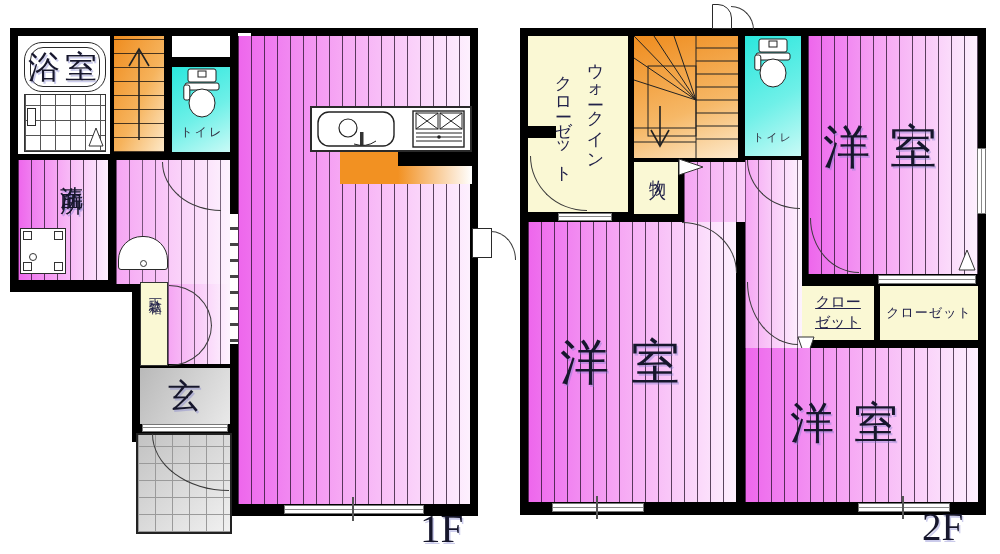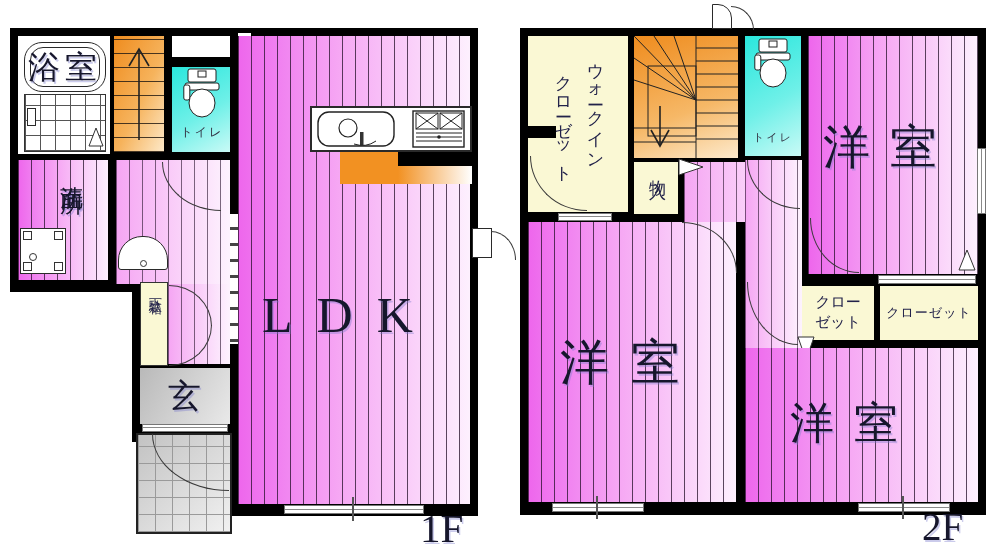--- a/index.html
+++ b/index.html
@@ -93,21 +93,20 @@
   <div class="arc arc-br" style="left:169px;top:325px;width:42px;height:40px;"></div>
   <div class="abs" style="left:230px;top:214px;width:8px;height:130px;background:repeating-linear-gradient(180deg,#fff 0 13px,#444 13px 16px);"></div>
 
   <div class="abs gray-room" style="left:140px;top:368px;width:90px;height:56px;"></div>
   <div class="lbl" style="left:168px;top:374px;font-size:33px;">玄</div>
   <div class="abs winh" style="left:142px;top:424px;width:86px;height:8px;"></div>
   <div class="abs porch" style="left:136px;top:433px;width:96px;height:101px;"></div>
   <div class="arc arc-bl" style="left:152px;top:434px;width:76px;height:56px;"></div>
 
   <div class="abs pink" style="left:238px;top:36px;width:232px;height:468px;"></div>
-  <div class="lbl" style="left:262px;top:286px;font-size:50px;letter-spacing:24px;">LDK</div>
   <div class="fixture" style="left:310px;top:106px;width:162px;height:46px;border-width:2px;">
     <svg width="86" height="42" viewBox="0 0 86 42" style="position:absolute;left:4px;top:0;">
       <rect x="2" y="4" width="76" height="34" rx="11" fill="#fff" stroke="#222" stroke-width="1.4"></rect>
       <circle cx="32" cy="20" r="9" fill="#fff" stroke="#222" stroke-width="1.2"></circle>
       <rect x="44" y="24" width="3.5" height="13" fill="#333"></rect>
       <path d="M38 36 Q50 40 60 33" fill="none" stroke="#222" stroke-width="1"></path>
     </svg>
     <svg width="54" height="42" viewBox="0 0 54 42" style="position:absolute;right:4px;top:0;">
       <rect x="1" y="3" width="51" height="36" fill="#fff" stroke="#222" stroke-width="1.4"></rect>
       <rect x="4" y="5" width="22" height="16" fill="none" stroke="#222"></rect>
@@ -199,21 +198,21 @@
   <div class="abs pink" style="left:808px;top:36px;width:170px;height:238px;"></div>
   <div class="lbl" style="left:823px;top:116px;font-size:47px;letter-spacing:20px;">洋室</div>
   <div class="abs winv" style="left:977px;top:148px;width:9px;height:66px;"></div>
   <div class="arc arc-bl" style="left:810px;top:218px;width:48px;height:54px;"></div>
   <svg class="abs" style="left:958px;top:248px;" width="18" height="24">
       <polygon points="9,2 17,22 1,22" fill="#fff" stroke="#333"></polygon>
     </svg>
   <div class="abs winh" style="left:878px;top:275px;width:98px;height:9px;"></div>
 
   <div class="abs yellow" style="left:802px;top:286px;width:72px;height:54px;"></div>
-  <div class="lbl-sm" style="left:802px;top:292px;width:72px;text-align:center;font-size:15px;line-height:1.35;">
+  <div class="lbl-sm" style="left:802px;top:292px;width:72px;text-align:center;font-size:15px;line-height:1.35;text-decoration:underline;">
     <div>クロー</div>
     <div>ゼット</div>
   </div>
   <div class="abs yellow" style="left:880px;top:286px;width:98px;height:54px;"></div>
   <div class="lbl-sm" style="left:880px;top:304px;width:98px;text-align:center;font-size:13px;letter-spacing:1px;">クローゼット</div>
   <svg class="abs" style="left:797px;top:336px;" width="18" height="26">
       <polygon points="1,1 17,1 9,24" fill="#fff" stroke="#333"></polygon>
     </svg>
 
   <div class="abs pink" style="left:528px;top:222px;width:208px;height:280px;"></div>

